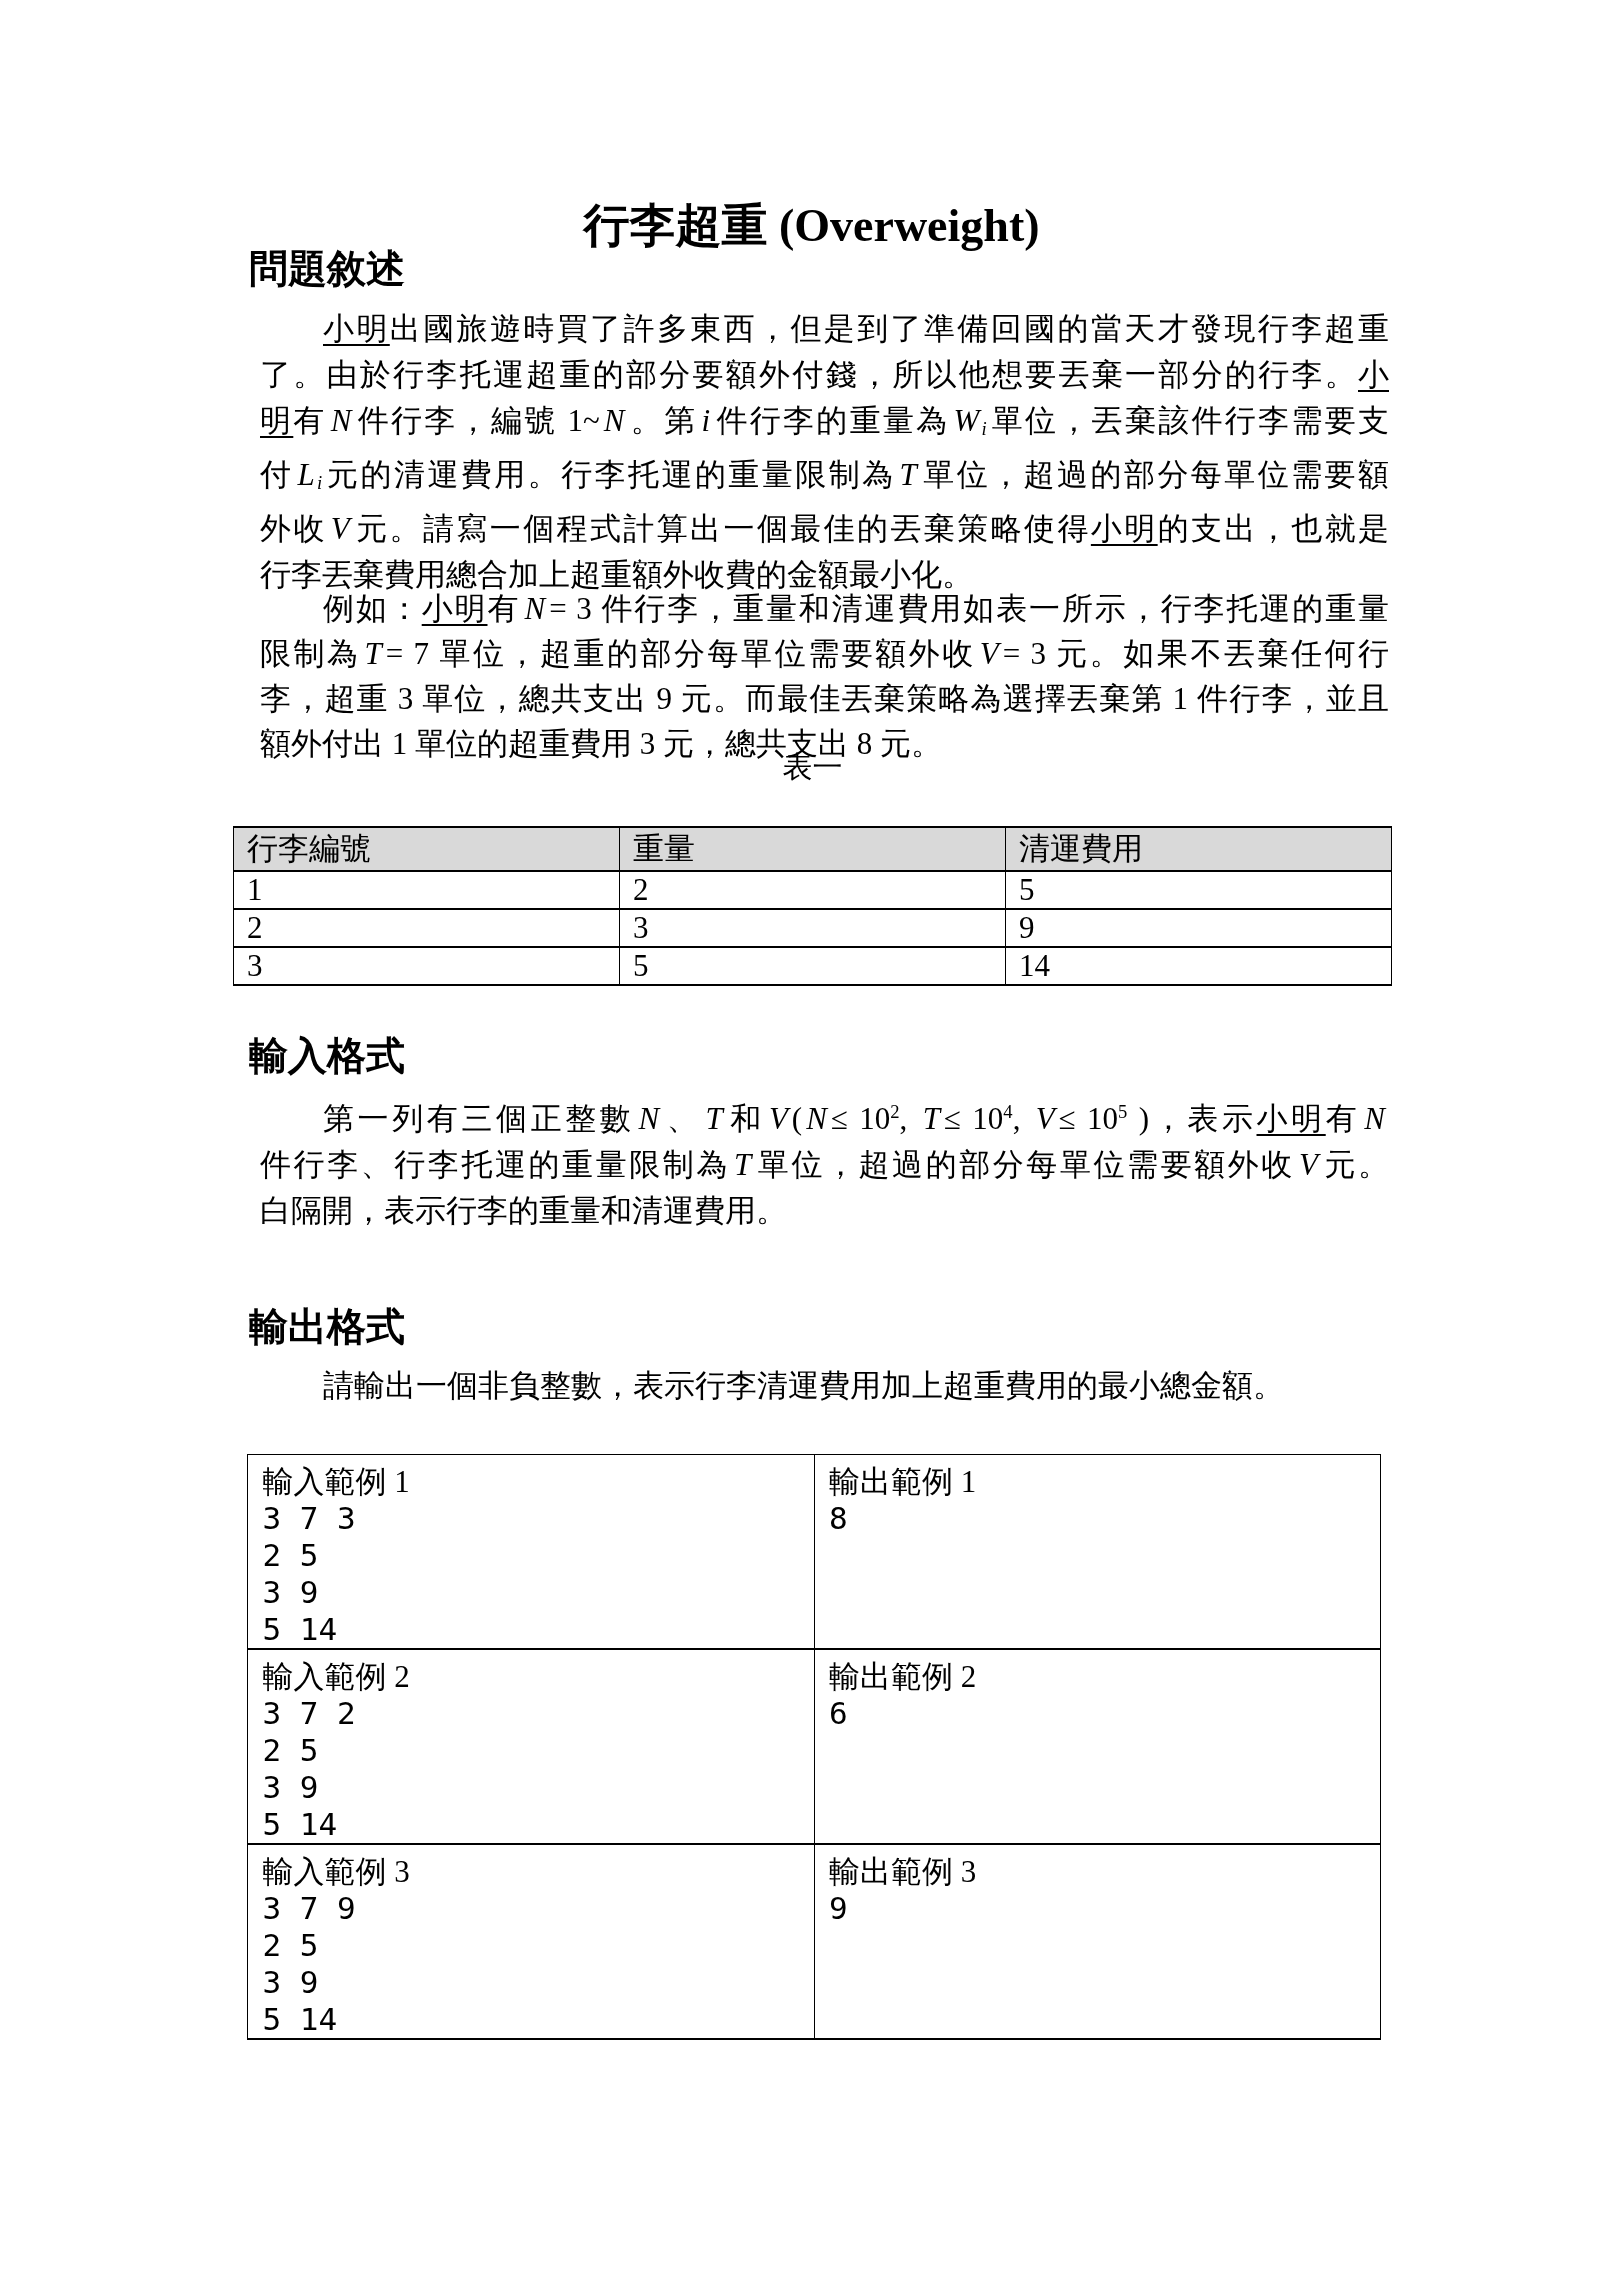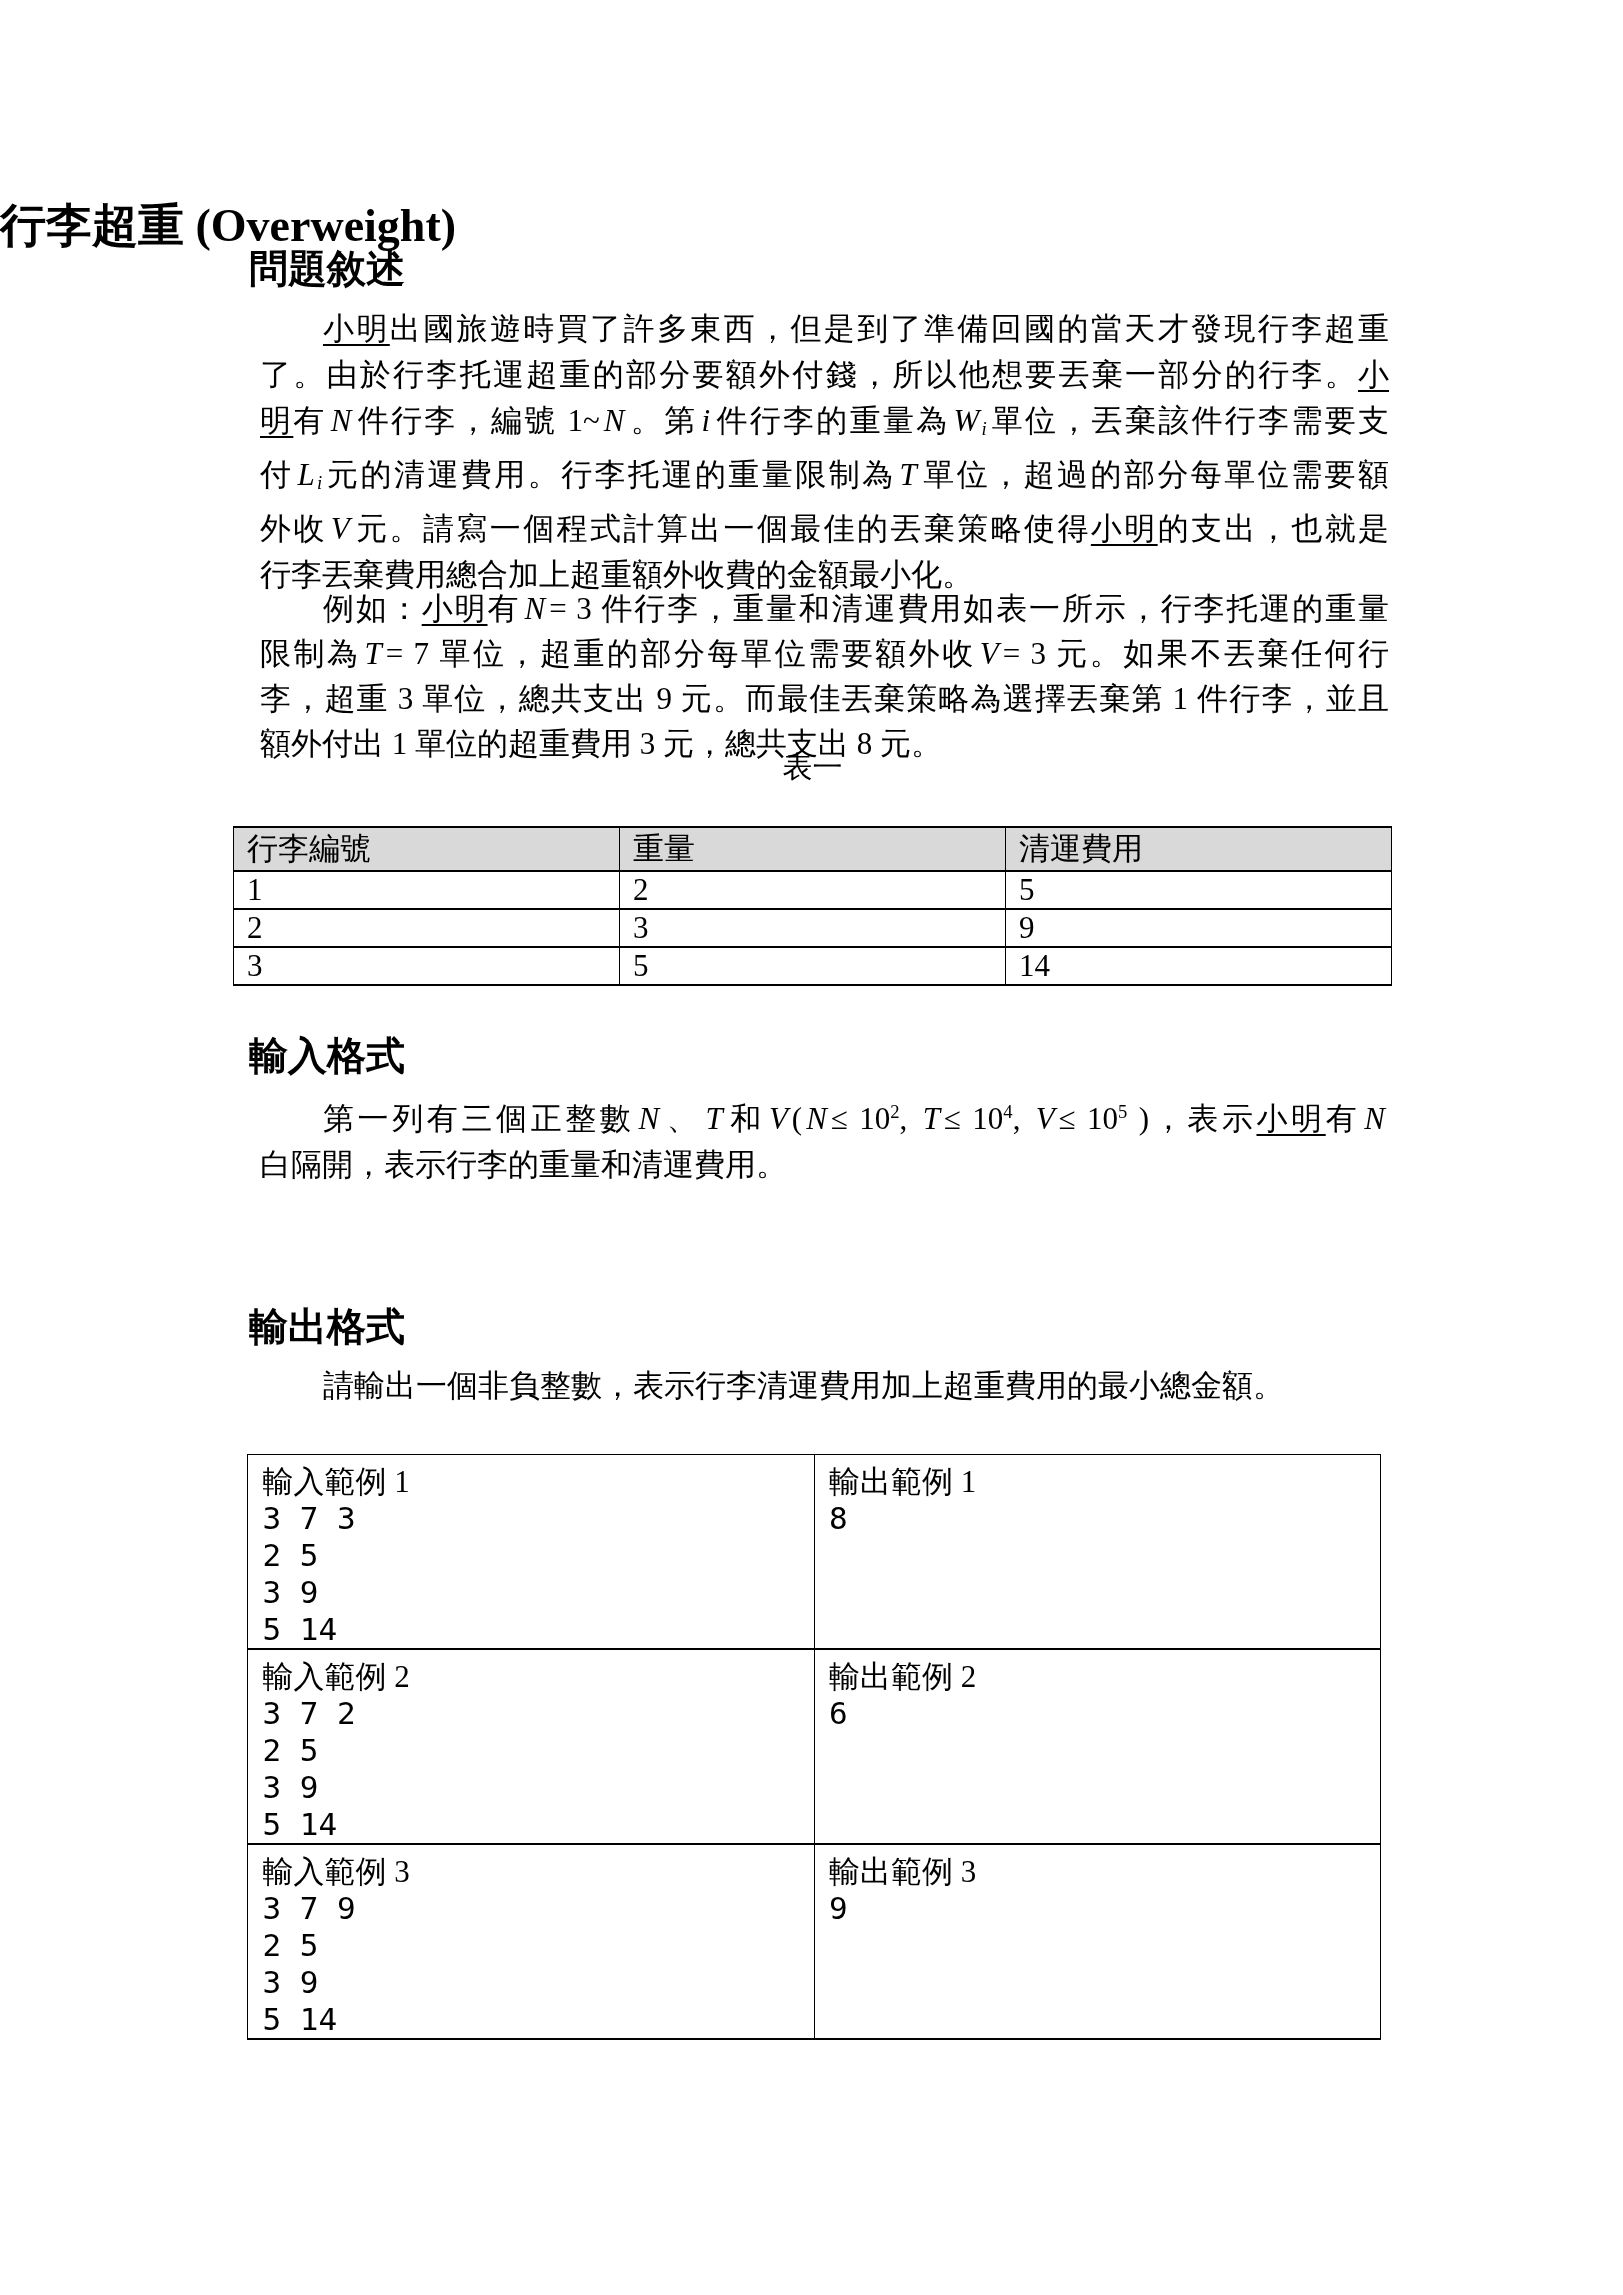--- a/index.html
+++ b/index.html
@@ -3,21 +3,21 @@
 <meta charset="utf-8">
 <style>
   * { margin:0; padding:0; box-sizing:border-box; }
   html,body { background:#ffffff; }
   .page {
     position:relative; width:1623px; height:2295px; background:#ffffff;
     color:#000; font-family:"Liberation Serif","DejaVu Serif",serif;
   }
   .doc-title {
     position:absolute; top:201px; left:0; width:1623px;
-    text-align:left; font-size:46px; font-weight:bold; line-height:1.1;
+    text-align:center; font-size:46px; font-weight:bold; line-height:1.1;
   }
   .sec-heading {
     position:absolute; left:249px; font-size:39px; font-weight:bold; line-height:1.0;
   }
   #h-problem { top:249px; }
   #h-input  { top:1036px; }
   #h-output { top:1307px; }
 
   .para { position:absolute; left:249px; width:1140px; font-size:31px; }
   #p1    { top:306px;  line-height:46px; }
@@ -105,20 +105,21 @@
       <td>5</td>
       <td>14</td>
     </tr>
   </tbody>
     </table>
 
   <div class="sec-heading" id="h-input">輸入格式</div>
 
   <div class="para" id="p-in">
       <div class="line indent jfull"><span>第一列有三個正整數</span><span class="var">N</span><span>、</span><span class="var">T</span><span>和</span><span class="var">V</span><span>(</span><span class="var">N</span><span>≤ 10</span><sup class="sup">2</sup><span>, </span><span class="var">T</span><span>≤ 10</span><sup class="sup">4</sup><span>, </span><span class="var">V</span><span>≤ 10</span><sup class="sup">5</sup><span> )，表示</span><span class="u">小明</span><span>有</span><span class="var">N</span></div>
+      <div class="line jfull"><span>件行李、行李托運的重量限制為</span><span class="var">T</span><span>單位，超過的部分每單位需要額外收</span><span class="var">V</span><span>元。</span></div>
       <div class="line"><span>白隔開，表示行李的重量和清運費用。</span></div>
     </div>
 
   <div class="sec-heading" id="h-output">輸出格式</div>
 
   <div class="para" id="p-out">
       <div class="line indent"><span>請輸出一個非負整數，表示行李清運費用加上超重費用的最小總金額。</span></div>
     </div>
 
   <table id="examples">

